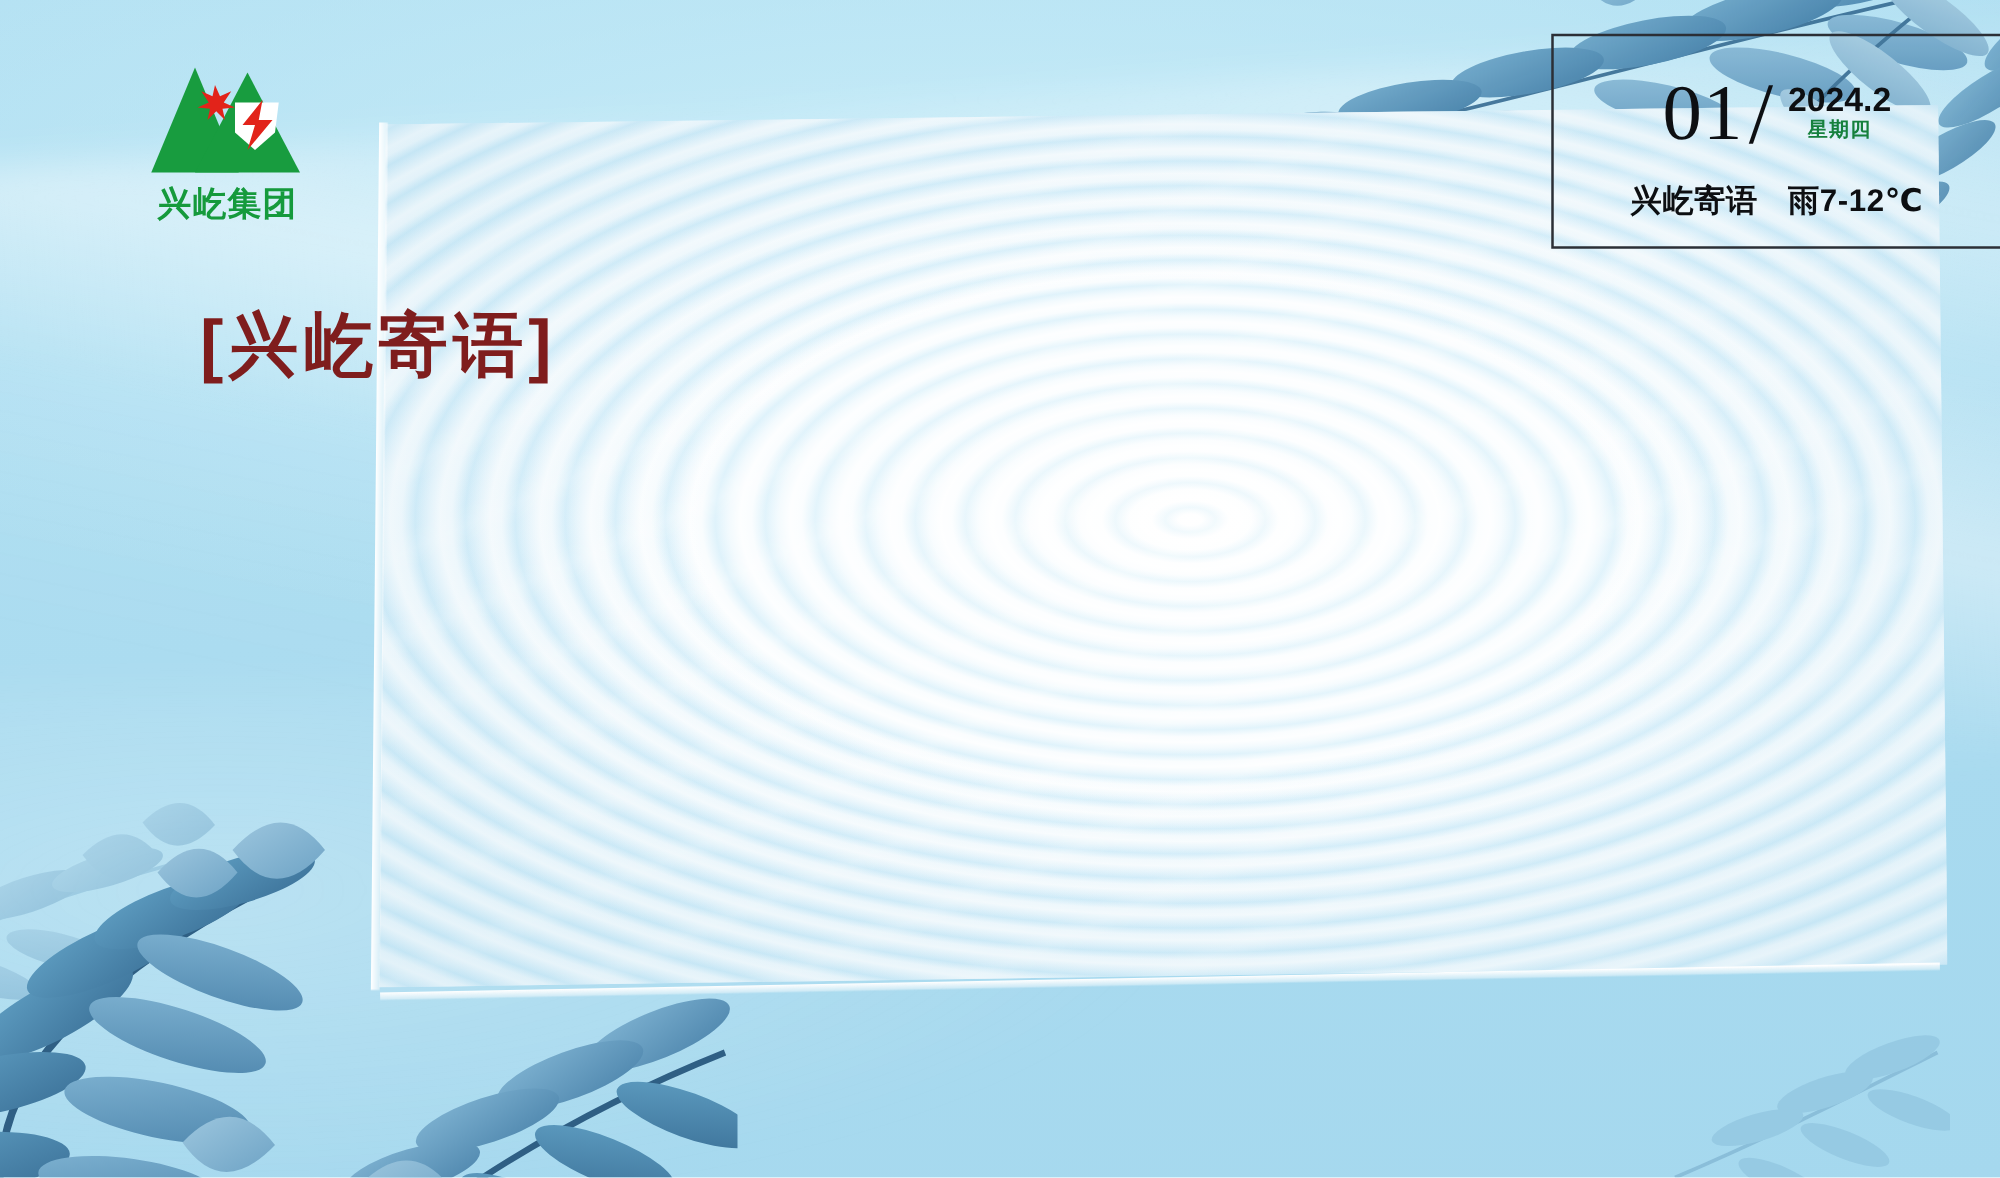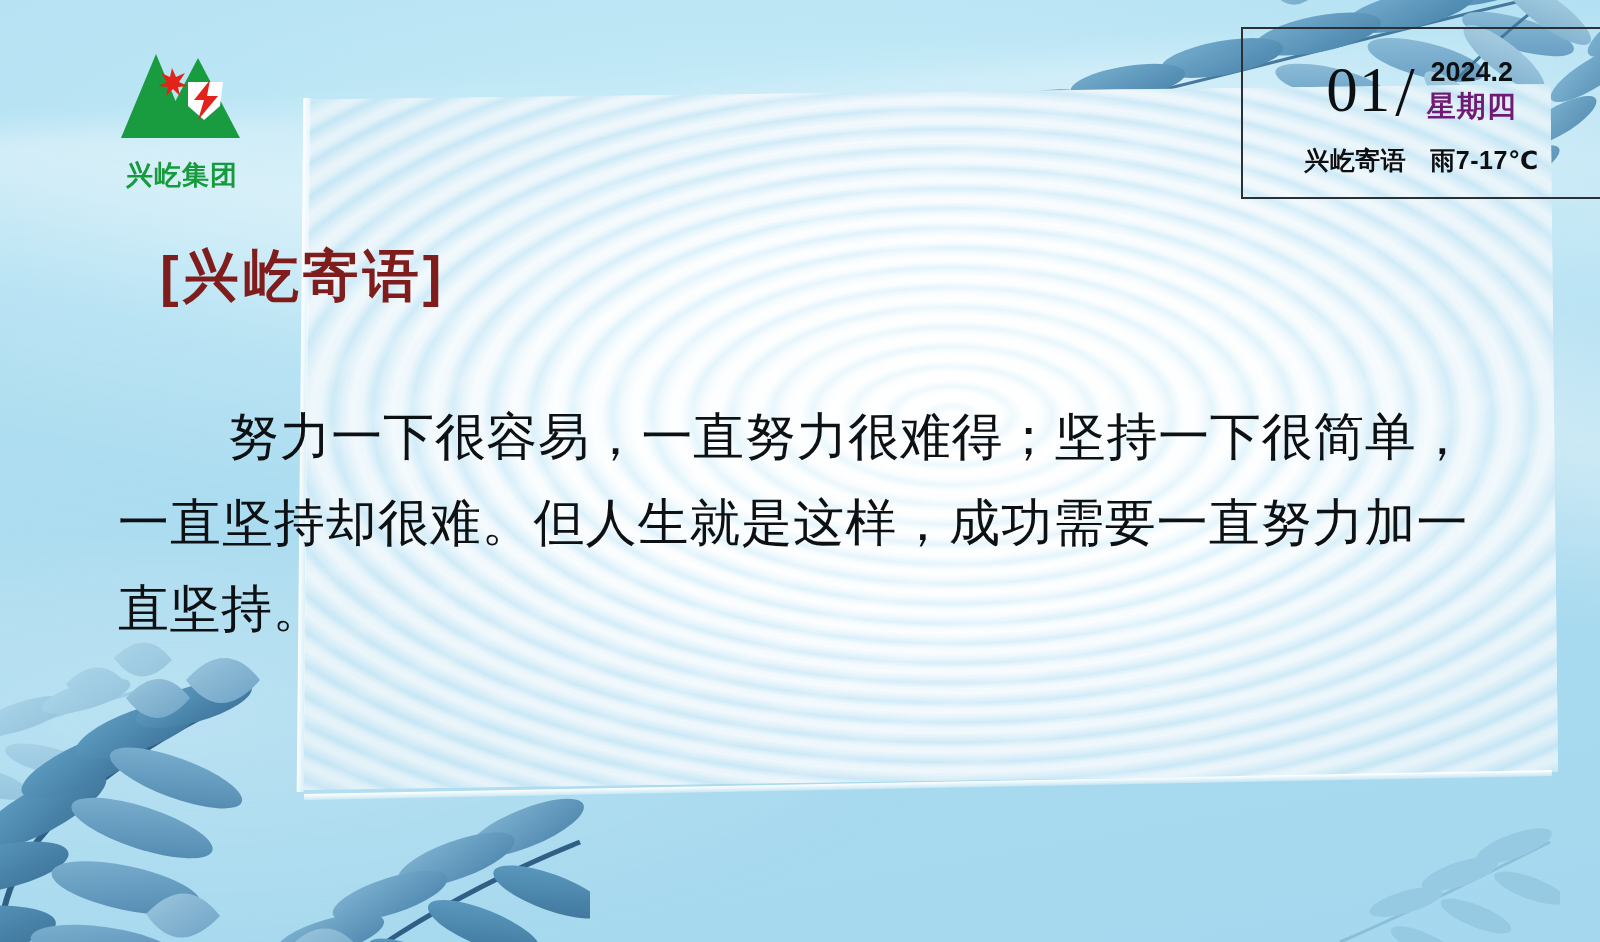--- a/index.html
+++ b/index.html
@@ -146,21 +146,21 @@
   .logo {
     position: absolute;
     left: 118px;
     top: 44px;
     width: 128px;
     height: 138px;
   }
   .logo-mark { display:block; width: 128px; height: 104px; }
   .logo-text {
     display: block;
-    margin-top: 14px;
+    margin-top: 2px;
     width: 128px;
     text-align: center;
     color: #159a3c;
     font-size: 27px;
     font-weight: 700;
     letter-spacing: 1px;
     line-height: 1;
     font-family: "Liberation Sans", "DejaVu Sans", sans-serif;
   }
 
@@ -205,23 +205,23 @@
     align-items: center;
     line-height: 1.18;
   }
   .date-ym {
     font-size: 27px;
     font-weight: 700;
     color: #0d0f12;
     letter-spacing: 0px;
   }
   .date-weekday {
-    font-size: 29px;
-    font-weight: 700;
-    color: #701a75;
+    font-size: 16px;
+    font-weight: 700;
+    color: #15803d;
     letter-spacing: 1px;
   }
   .date-row-bottom {
     position: absolute;
     left: 0; right: 0; bottom: 20px;
     display: flex;
     align-items: center;
     justify-content: center;
     gap: 24px;
     font-size: 25px;
@@ -447,21 +447,20 @@
     <div class="date-row-top">
       <span class="date-day">01</span>
       <span class="date-slash">/</span>
       <span class="date-ym-wrap">
         <span class="date-ym">2024.2</span>
         <span class="date-weekday">星期四</span>
       </span>
     </div>
     <div class="date-row-bottom">
       <span>兴屹寄语</span>
-      <span>雨7-17℃</span>
+      <span>雨7-12℃</span>
     </div>
   </div>
 
   <div class="headline">[兴屹寄语]</div>
-  <div class="body-text">努力一下很容易，一直努力很难得；坚持一下很简单，一直坚持却很难。但人生就是这样，成功需要一直努力加一直坚持。</div>
 
 
 </div>
 
 </body></html>

